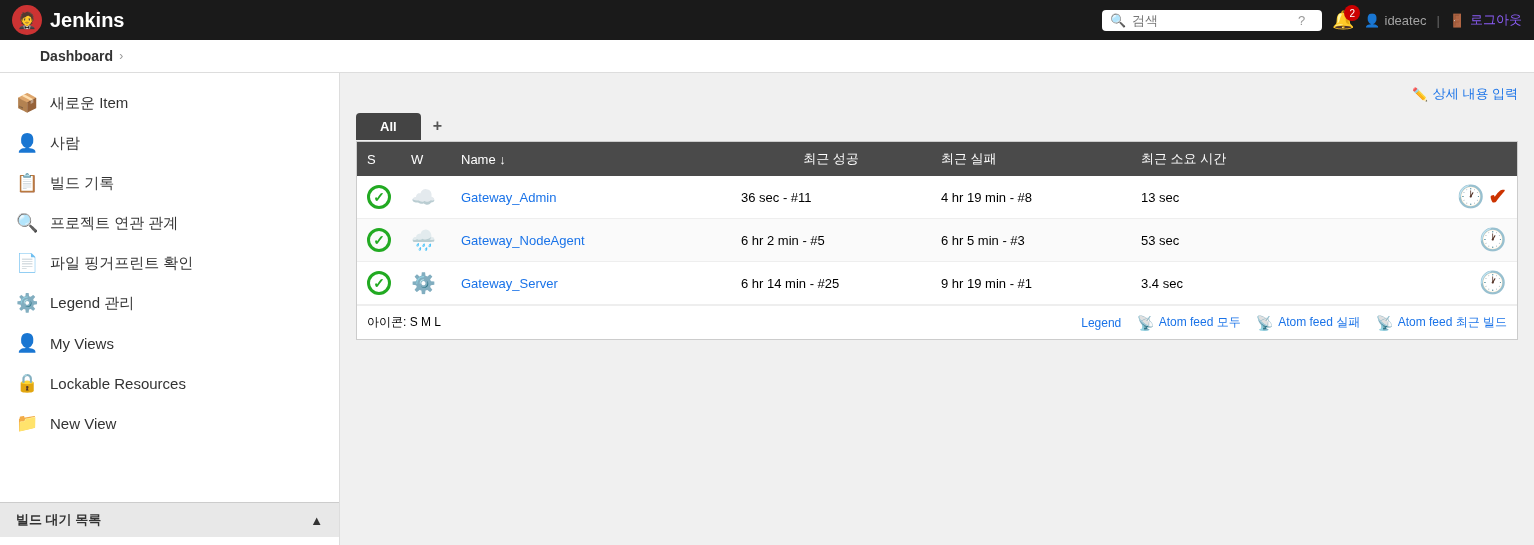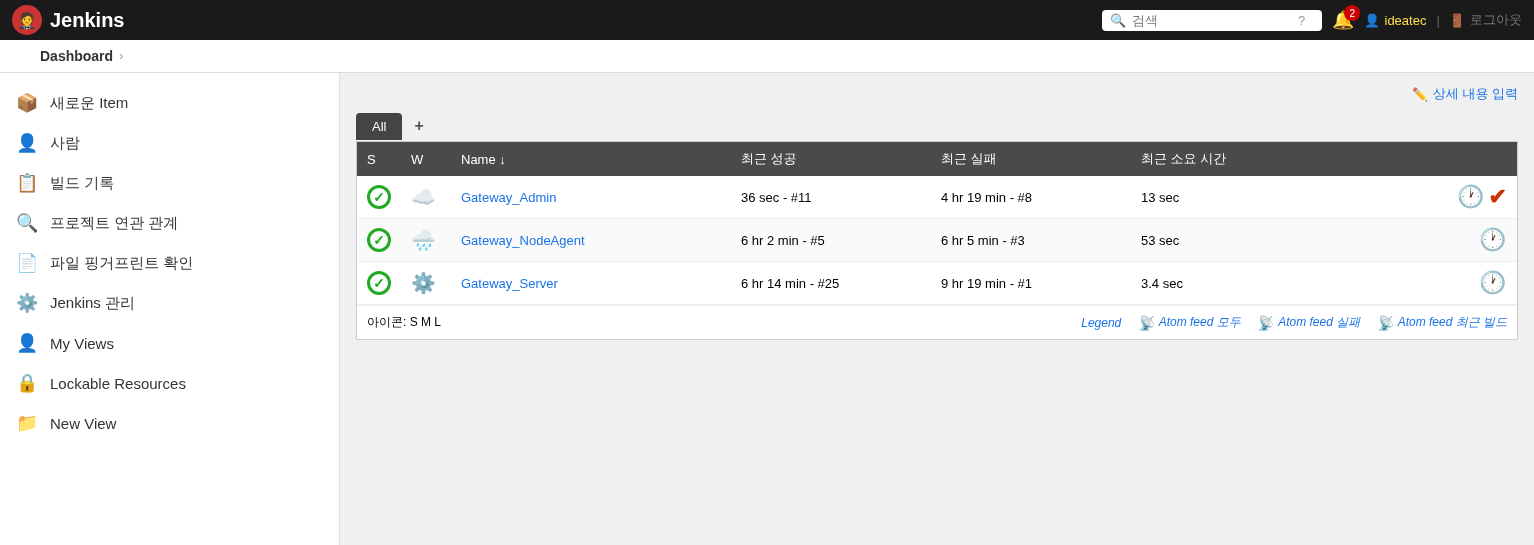--- a/index.html
+++ b/index.html
@@ -94,27 +94,27 @@
     }
     .main-edit-link {
       color: #1a73e8; font-size: 13px; cursor: pointer; display: flex; align-items: center; gap: 4px;
     }
 
     
     .tabs {
       display: flex; align-items: center; gap: 0; margin-bottom: 0;
     }
     .tab {
-      padding: 6px 16px;
+      padding: 6px 24px;
       background: #555;
       color: white;
       border-radius: 4px 4px 0 0;
       cursor: pointer;
       font-size: 13px;
-      font-weight: normal;
+      font-weight: bold;
     }
     .tab.active { background: #444; }
     .tab-add {
       padding: 6px 12px;
       background: transparent;
       color: #555;
       cursor: pointer;
       font-size: 16px;
       font-weight: bold;
     }
@@ -161,21 +161,21 @@
 
     
     .footer-row {
       display: flex; align-items: center; justify-content: space-between;
       padding: 8px 10px;
       border-top: 1px solid #eee;
       background: white;
       font-size: 12px;
     }
     .footer-links { display: flex; align-items: center; gap: 16px; }
-    .footer-link { color: #1a73e8; cursor: pointer; display: flex; align-items: flex-end; gap: 4px; font-style: italic; }
+    .footer-link { color: #1a73e8; cursor: pointer; display: flex; align-items: flex-end; gap: 4px; }
     .rss-icon { color: #f60; font-size: 14px; }
 
     
     .action-icon { font-size: 20px; cursor: pointer; }
     .run-btn { color: #cc3300; }
 
     
     .build-queue {
       display: flex; align-items: center; justify-content: space-between;
       background: #e8e8e8;
@@ -200,26 +200,26 @@
     <span style="color:#999;">🔍</span>
     <input type="text" placeholder="검색" style="">
     <span style="color:#999; cursor:pointer;">?</span>
   </div>
   <div class="topnav-bell">
     <span class="bell-icon">🔔</span>
     <span class="bell-badge">2</span>
   </div>
   <div class="topnav-user">
     <span>👤</span>
-    <span style="color:#fde047;">ideatec</span>
+    <span style="color:#a3a3a3;">ideatec</span>
   </div>
   <span class="topnav-divider">|</span>
   <div class="topnav-logout">
     <span>🚪</span>
-    <span style="color:#737373;">로그아웃</span>
+    <span style="color:#8b5cf6;">로그아웃</span>
   </div>
 </nav>
 
 <div class="breadcrumb-bar">
   <span class="breadcrumb-text">Dashboard</span>
   <span class="breadcrumb-arrow">›</span>
 </div>
 
 <div class="layout">
 
@@ -239,36 +239,40 @@
     <a class="sidebar-item">
       <span class="sidebar-icon">🔍</span>
       <span class="sidebar-label">프로젝트 연관 관계</span>
     </a>
     <a class="sidebar-item">
       <span class="sidebar-icon">📄</span>
       <span class="sidebar-label">파일 핑거프린트 확인</span>
     </a>
     <a class="sidebar-item">
       <span class="sidebar-icon">⚙️</span>
-      <span class="sidebar-label">Jenkins 관리</span>
+      <span class="sidebar-label">Legend 관리</span>
     </a>
     <a class="sidebar-item">
       <span class="sidebar-icon">👤</span>
       <span class="sidebar-label">My Views</span>
     </a>
     <a class="sidebar-item">
       <span class="sidebar-icon">🔒</span>
       <span class="sidebar-label">Lockable Resources</span>
     </a>
     <a class="sidebar-item">
       <span class="sidebar-icon">📁</span>
       <span class="sidebar-label">New View</span>
     </a>
 
     <div style="flex:1;"></div>
+    <div class="build-queue">
+      <span>빌드 대기 목록</span>
+      <span>▲</span>
+    </div>
   </aside>
 
   <main class="main">
     <div class="main-top">
       <a class="main-edit-link">
         <span>✏️</span>
         <span>상세 내용 입력</span>
       </a>
     </div>
 
@@ -281,21 +285,21 @@
       </div>
     </div>
 
     <div class="table-container">
       <table>
         <thead>
           <tr>
             <th style="width:40px;">S</th>
             <th style="width:50px;">W</th>
             <th class="sortable" style="width:280px;">Name ↓</th>
-            <th style="width:200px;">최근 성공</th>
+            <th style="width:200px;text-align:center;">최근 성공</th>
             <th style="width:200px;">최근 실패</th>
             <th>최근 소요 시간</th>
           </tr>
         </thead>
         <tbody>
 
           <tr>
             <td>
               <div class="status-ok">✓</div>
             </td>

